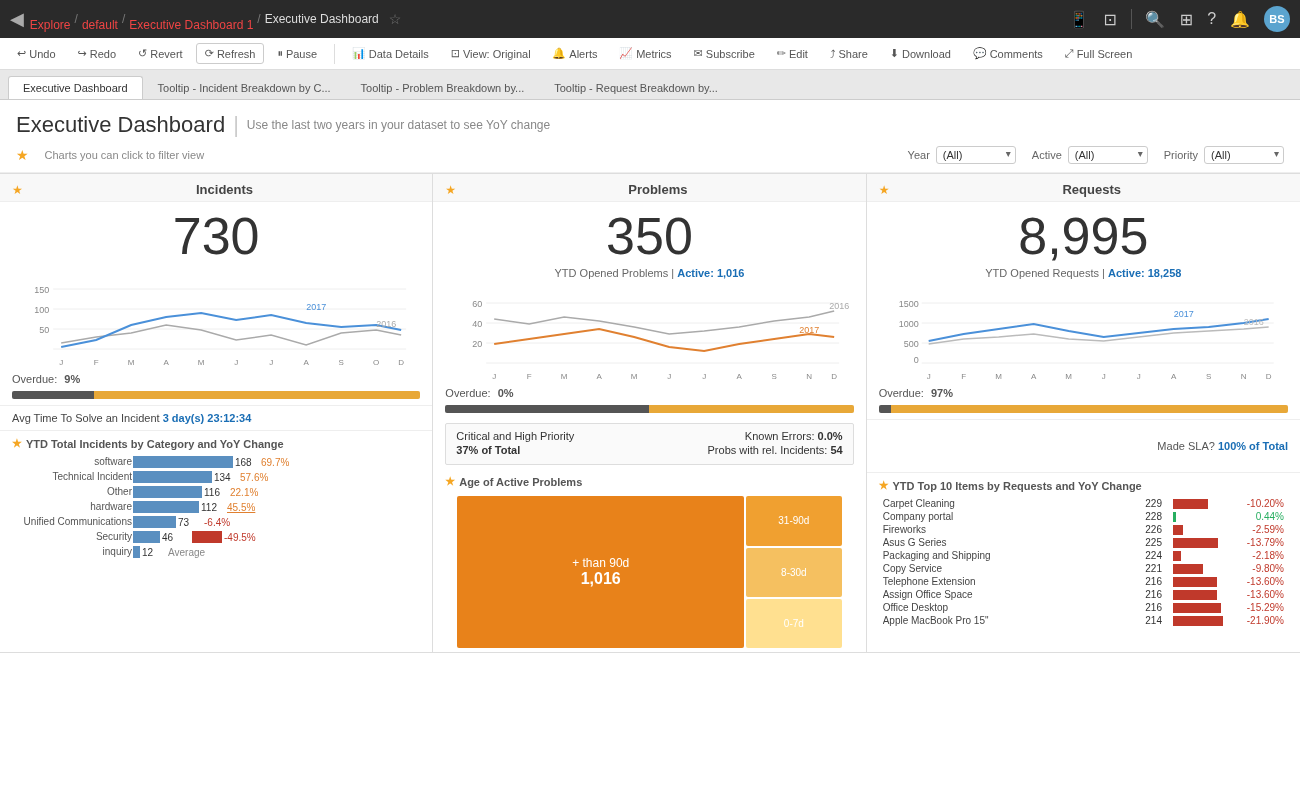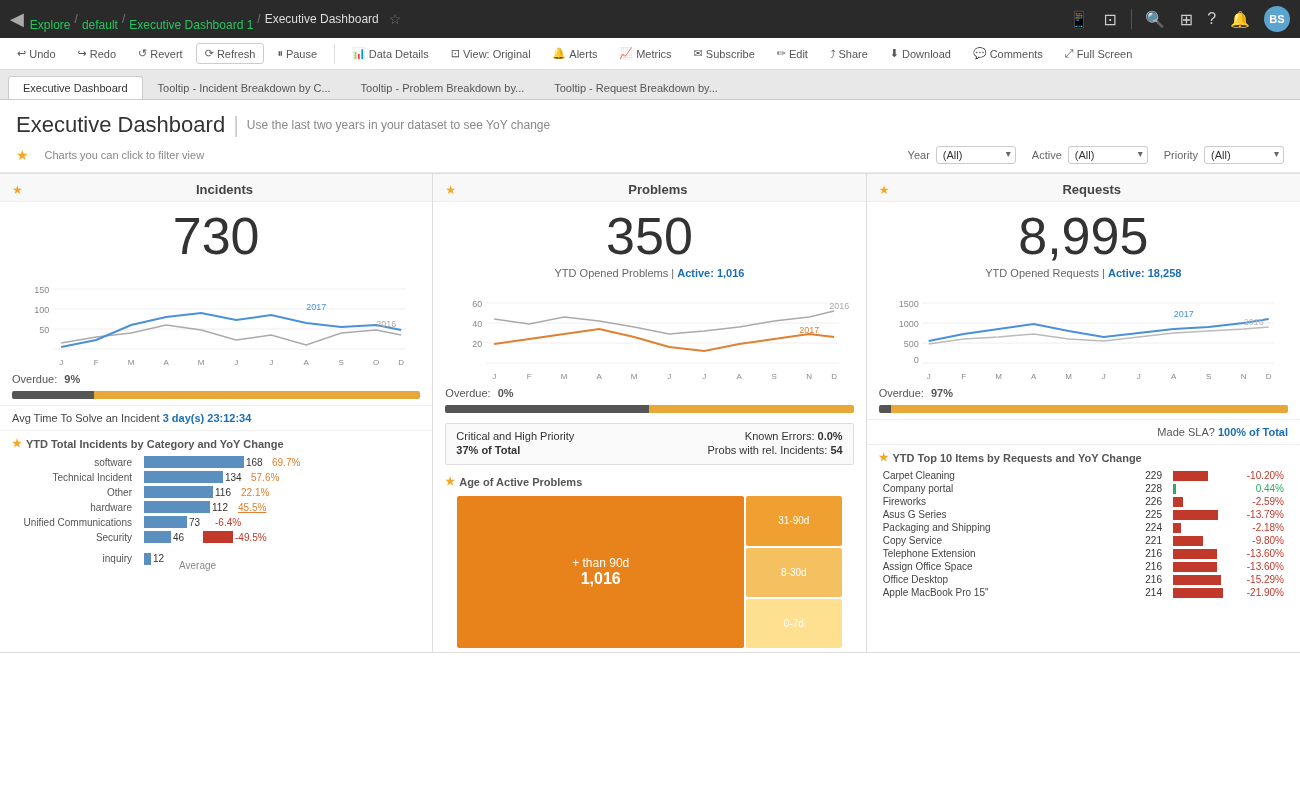--- a/index.html
+++ b/index.html
@@ -10,21 +10,21 @@
       height: 38px;
       background: #2a2a2a;
       display: flex;
       align-items: center;
       padding: 0 10px;
       gap: 6px;
       color: #ccc;
       font-size: 12px;
     }
     .breadcrumb { display: flex; align-items: center; gap: 4px; color: #bbb; }
-    .breadcrumb a { color: #22c55e; text-decoration: none; margin-top: 12px; }
+    .breadcrumb a { color: #ef4444; text-decoration: none; margin-top: 12px; }
     .breadcrumb span { color: #777; }
     .nav-spacer { flex: 1; }
     .nav-icons-right { display: flex; gap: 14px; align-items: center; }
     .user-avatar { background: #5ba4cf; color: white; width: 26px; height: 26px; border-radius: 50%; display: flex; align-items: center; justify-content: center; font-size: 11px; font-weight: bold; }
 
     
     .toolbar {
       height: 32px;
       background: #fff;
       border-bottom: 1px solid #ddd;
@@ -168,21 +168,21 @@
     }
 
     
     .bar-chart {
       display: flex;
       flex-direction: column;
       gap: 3px;
       padding: 2px 0;
     }
     .bar-row {
-      display: flex; align-items: center; gap: 12px;
+      display: flex; align-items: flex-start; gap: 1px;
       font-size: 10px;
     }
     .bar-label { width: 120px; text-align: right; color: #555; white-space: nowrap; overflow: hidden; text-overflow: ellipsis; }
     .bar-container { flex: 1; display: flex; align-items: center; gap: 2px; }
     .bar-blue { background: #5a8fc0; height: 12px; }
     .bar-red { background: #c0392b; height: 12px; }
     .bar-value { font-size: 10px; color: #333; min-width: 24px; }
     .bar-pct { font-size: 10px; color: #e08030; }
 
     
@@ -465,21 +465,21 @@
               <span class="bar-value">46</span>
               <div class="bar-red" style="width:30px;margin-left:4px;"></div>
               <span class="bar-pct" style="color:#c0392b;">-49.5%</span>
             </div>
           </div>
           <div class="bar-row">
             <div class="bar-label">inquiry</div>
             <div class="bar-container">
               <div class="bar-blue" style="width:7px;"></div>
               <span class="bar-value">12</span>
-              <span class="bar-pct" style="color:#888;margin-top:14px;">Average</span>
+              <span class="bar-pct" style="color:#888;">Average</span>
             </div>
           </div>
         </div>
       </div>
     </div>
 
     <div class="dash-panel">
       <div class="panel-header">
         <span class="panel-star">★</span>
         <span class="panel-title">Problems</span>
@@ -614,21 +614,21 @@
         <span>Overdue:</span>
         <span class="overdue-pct" style="margin-left:4px;">97%</span>
       </div>
       <div class="progress-bar-row">
         <div class="progress-bar-outer">
           <div class="progress-bar-dark" style="width:3%;"></div>
           <div class="progress-bar-orange" style="width:97%;"></div>
         </div>
       </div>
 
-      <div class="stats-row" style="padding:6px 12px;display:flex;justify-content:flex-end;">
+      <div class="stats-row" style="padding:20px 12px;display:flex;justify-content:flex-end;">
         <span>Made SLA? <strong style="color:#1a6eb5;">100% of Total</strong></span>
       </div>
 
       <div class="sub-section">
         <div class="sub-section-title">
           <span style="color:#f5a623;">★</span>
           <span>YTD Top 10 Items by Requests and YoY Change</span>
         </div>
         <div class="item-list">
 

